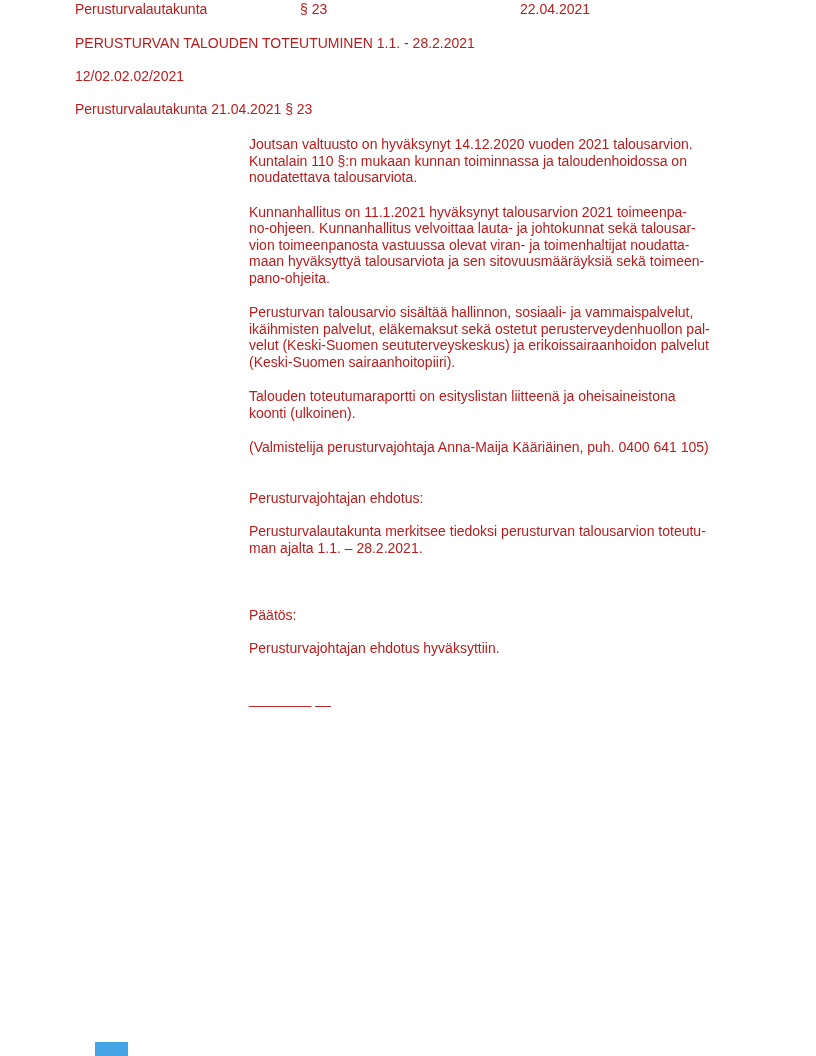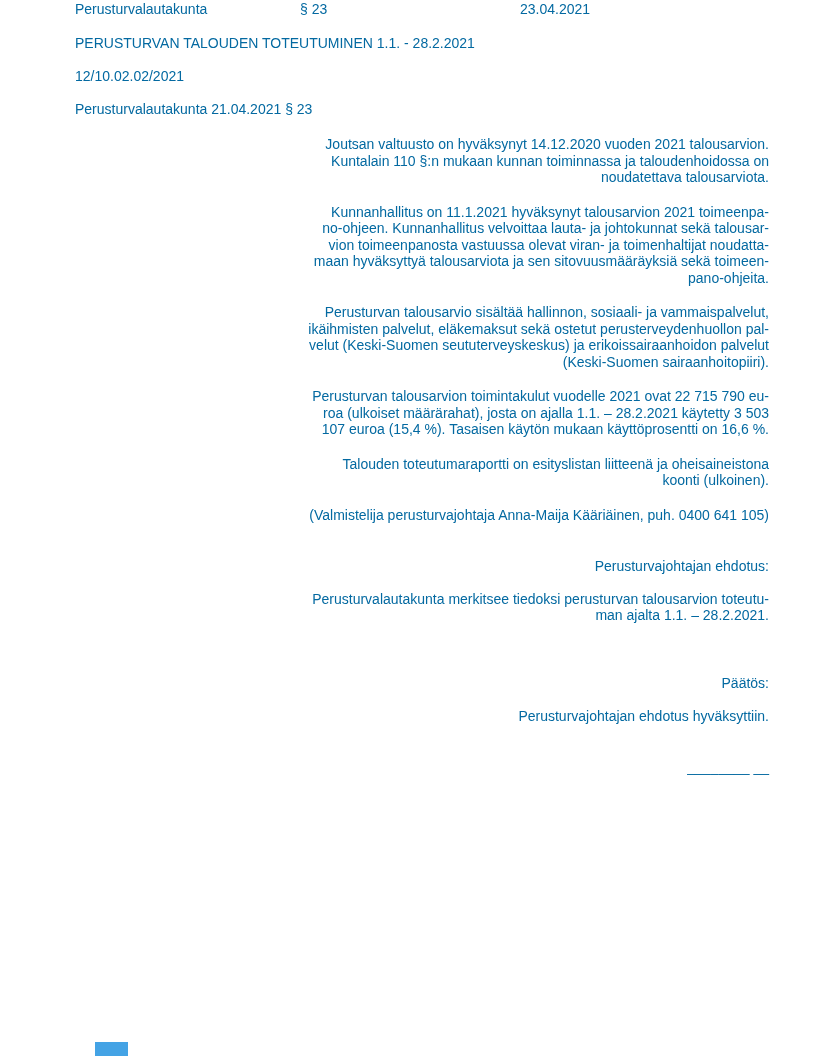--- a/index.html
+++ b/index.html
@@ -8,35 +8,34 @@
     background: #ffffff;
   }
   .page {
     position: relative;
     width: 816px;
     height: 1056px;
     background: #ffffff;
     font-family: "Liberation Sans", "DejaVu Sans", sans-serif;
     font-size: 14px;
     line-height: 16.5px;
-    color: #0369a1;
+    color: #b91c1c;
     overflow: hidden;
   }
   .hdr-committee { position: absolute; left: 75px; top: 1px; }
   .hdr-section   { position: absolute; left: 300px; top: 1px; }
   .hdr-date      { position: absolute; left: 520px; top: 1px; }
   .doc-title     { position: absolute; left: 75px; top: 35px; white-space: pre; }
   .diary-number  { position: absolute; left: 75px; top: 68px; }
   .meeting-ref   { position: absolute; left: 75px; top: 101px; }
   .doc-body {
     position: absolute;
     left: 249px;
     top: 136px;
     width: 520px;
-    text-align: right;
   }
   .doc-body p, .doc-body .section {
     margin: 0 0 18px 0;
     white-space: pre-line;
   }
   .u { }
   .signature {
     margin-top: 11px;
     white-space: pre;
     letter-spacing: 0;
@@ -50,46 +49,43 @@
     background: #44a3e5;
   }
 </style>
 </head>
 <body>
 
 <div class="page">
 
   <span class="hdr-committee">Perusturvalautakunta</span>
   <span class="hdr-section">§ 23</span>
-  <span class="hdr-date">23.04.2021</span>
+  <span class="hdr-date">22.04.2021</span>
 
   <div class="doc-title">PERUSTURVAN TALOUDEN TOTEUTUMINEN 1.1. - 28.2.2021</div>
-  <div class="diary-number">12/10.02.02/2021</div>
+  <div class="diary-number">12/02.02.02/2021</div>
   <div class="meeting-ref">Perusturvalautakunta 21.04.2021 § 23</div>
 
   <div class="doc-body">
 
     <p>Joutsan valtuusto on hyväksynyt 14.12.2020 vuoden 2021 talousarvion.
 Kuntalain 110 §:n mukaan kunnan toiminnassa ja taloudenhoidossa on
 noudatettava talousarviota.</p>
 
     <p>Kunnanhallitus on 11.1.2021 hyväksynyt talousarvion 2021 toimeenpa-
 no-ohjeen. Kunnanhallitus velvoittaa lauta- ja johtokunnat sekä talousar-
 vion toimeenpanosta vastuussa olevat viran- ja toimenhaltijat noudatta-
 maan hyväksyttyä talousarviota ja sen sitovuusmääräyksiä sekä toimeen-
 pano-ohjeita.</p>
 
     <p>Perusturvan talousarvio sisältää hallinnon, sosiaali- ja vammaispalvelut,
 ikäihmisten palvelut, eläkemaksut sekä ostetut perusterveydenhuollon pal-
 velut (Keski-Suomen seututerveyskeskus) ja erikoissairaanhoidon palvelut
 (Keski-Suomen sairaanhoitopiiri).</p>
 
-    <p>Perusturvan talousarvion toimintakulut vuodelle 2021 ovat 22 715 790 eu-
-roa (ulkoiset määrärahat), josta on ajalla 1.1. – 28.2.2021 käytetty 3 503
-107 euroa (15,4 %). Tasaisen käytön mukaan käyttöprosentti on 16,6 %.</p>
 
     <p><span>Talouden toteutumaraportti on esityslistan </span><span class="u">liitteenä</span><span> ja oheisaineistona
 koonti (ulkoinen).</span></p>
 
     <p>(Valmistelija perusturvajohtaja Anna-Maija Kääriäinen, puh. 0400 641 105)</p>
 
     <div class="section">
       <div class="u">Perusturvajohtajan ehdotus:</div>
       <div>Perusturvalautakunta merkitsee tiedoksi perusturvan talousarvion toteutu-
 man ajalta 1.1. – 28.2.2021.</div>

